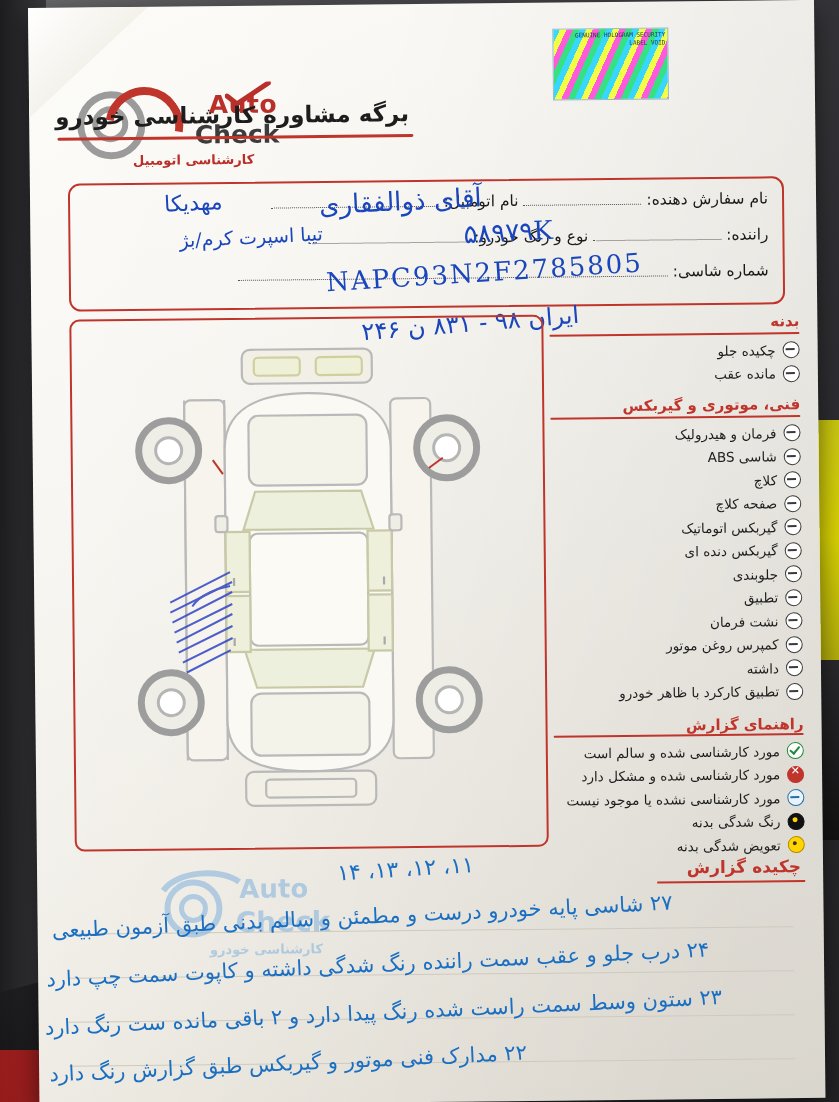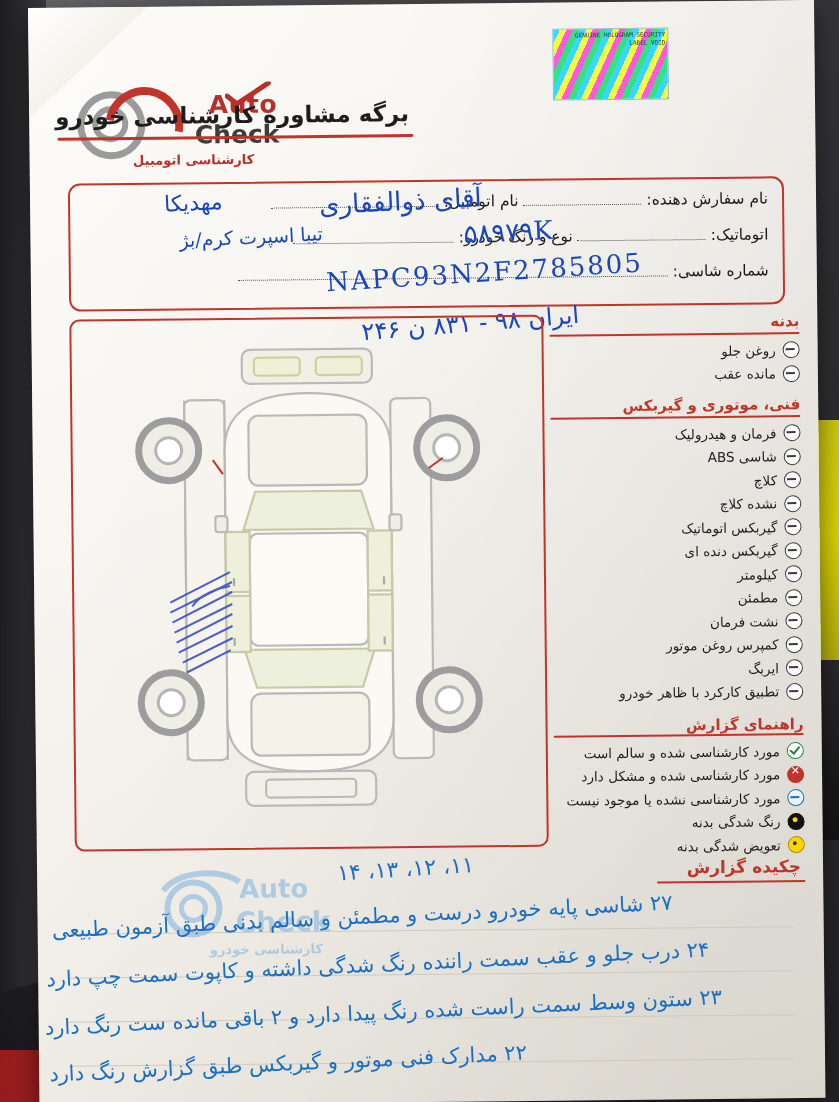--- a/index.html
+++ b/index.html
@@ -216,21 +216,21 @@
   </div>
 
   <div class="infobox">
     <div class="inforow r1">
       <span>نام سفارش دهنده:</span>
       <span class="dots" style="width:118px"></span>
       <span>نام اتومبیل:</span>
       <span class="dots" style="width:168px"></span>
     </div>
     <div class="inforow r2">
-      <span>اتوماتیک:</span>
+      <span>راننده:</span>
       <span class="dots" style="width:128px"></span>
       <span>نوع و رنگ خودرو:</span>
       <span class="dots" style="width:160px"></span>
     </div>
     <div class="inforow r3">
       <span>شماره شاسی:</span>
       <span class="dots" style="width:430px"></span>
     </div>
 
     <div class="hw hw-blue hw-big" style="right:300px;top:4px;">آقای ذوالفقاری</div>
@@ -308,21 +308,21 @@
   </div>
 
   <div class="checklist">
 
     <div>
       <div class="sec-title">بدنه</div>
       <div class="sec-rule"></div>
 
       <div class="item">
         <span class="bub dash"></span>
-        <span class="lbl">روغن جلو</span>
+        <span class="lbl">چکیده جلو</span>
       </div>
       <div class="item">
         <span class="bub dash"></span>
         <span class="lbl">مانده عقب</span>
       </div>
     </div>
 
     <div style="height:10px"></div>
 
     <div>
@@ -336,49 +336,49 @@
       <div class="item">
         <span class="bub dash"></span>
         <span class="lbl">شاسی ABS</span>
       </div>
       <div class="item">
         <span class="bub dash"></span>
         <span class="lbl">کلاچ</span>
       </div>
       <div class="item">
         <span class="bub dash"></span>
-        <span class="lbl">نشده کلاچ</span>
+        <span class="lbl">صفحه کلاچ</span>
       </div>
       <div class="item">
         <span class="bub dash"></span>
         <span class="lbl">گیربکس اتوماتیک</span>
       </div>
       <div class="item">
         <span class="bub dash"></span>
         <span class="lbl">گیربکس دنده ای</span>
       </div>
       <div class="item">
         <span class="bub dash"></span>
-        <span class="lbl">کیلومتر</span>
-      </div>
-      <div class="item">
-        <span class="bub dash"></span>
-        <span class="lbl">مطمئن</span>
+        <span class="lbl">جلوبندی</span>
+      </div>
+      <div class="item">
+        <span class="bub dash"></span>
+        <span class="lbl">تطبیق</span>
       </div>
       <div class="item">
         <span class="bub dash"></span>
         <span class="lbl">نشت فرمان</span>
       </div>
       <div class="item">
         <span class="bub dash"></span>
         <span class="lbl">کمپرس روغن موتور</span>
       </div>
       <div class="item">
         <span class="bub dash"></span>
-        <span class="lbl">ایربگ</span>
+        <span class="lbl">داشته</span>
       </div>
       <div class="item">
         <span class="bub dash"></span>
         <span class="lbl">تطبیق کارکرد با ظاهر خودرو</span>
       </div>
     </div>
 
     <div style="height:12px"></div>
 
     <div>

